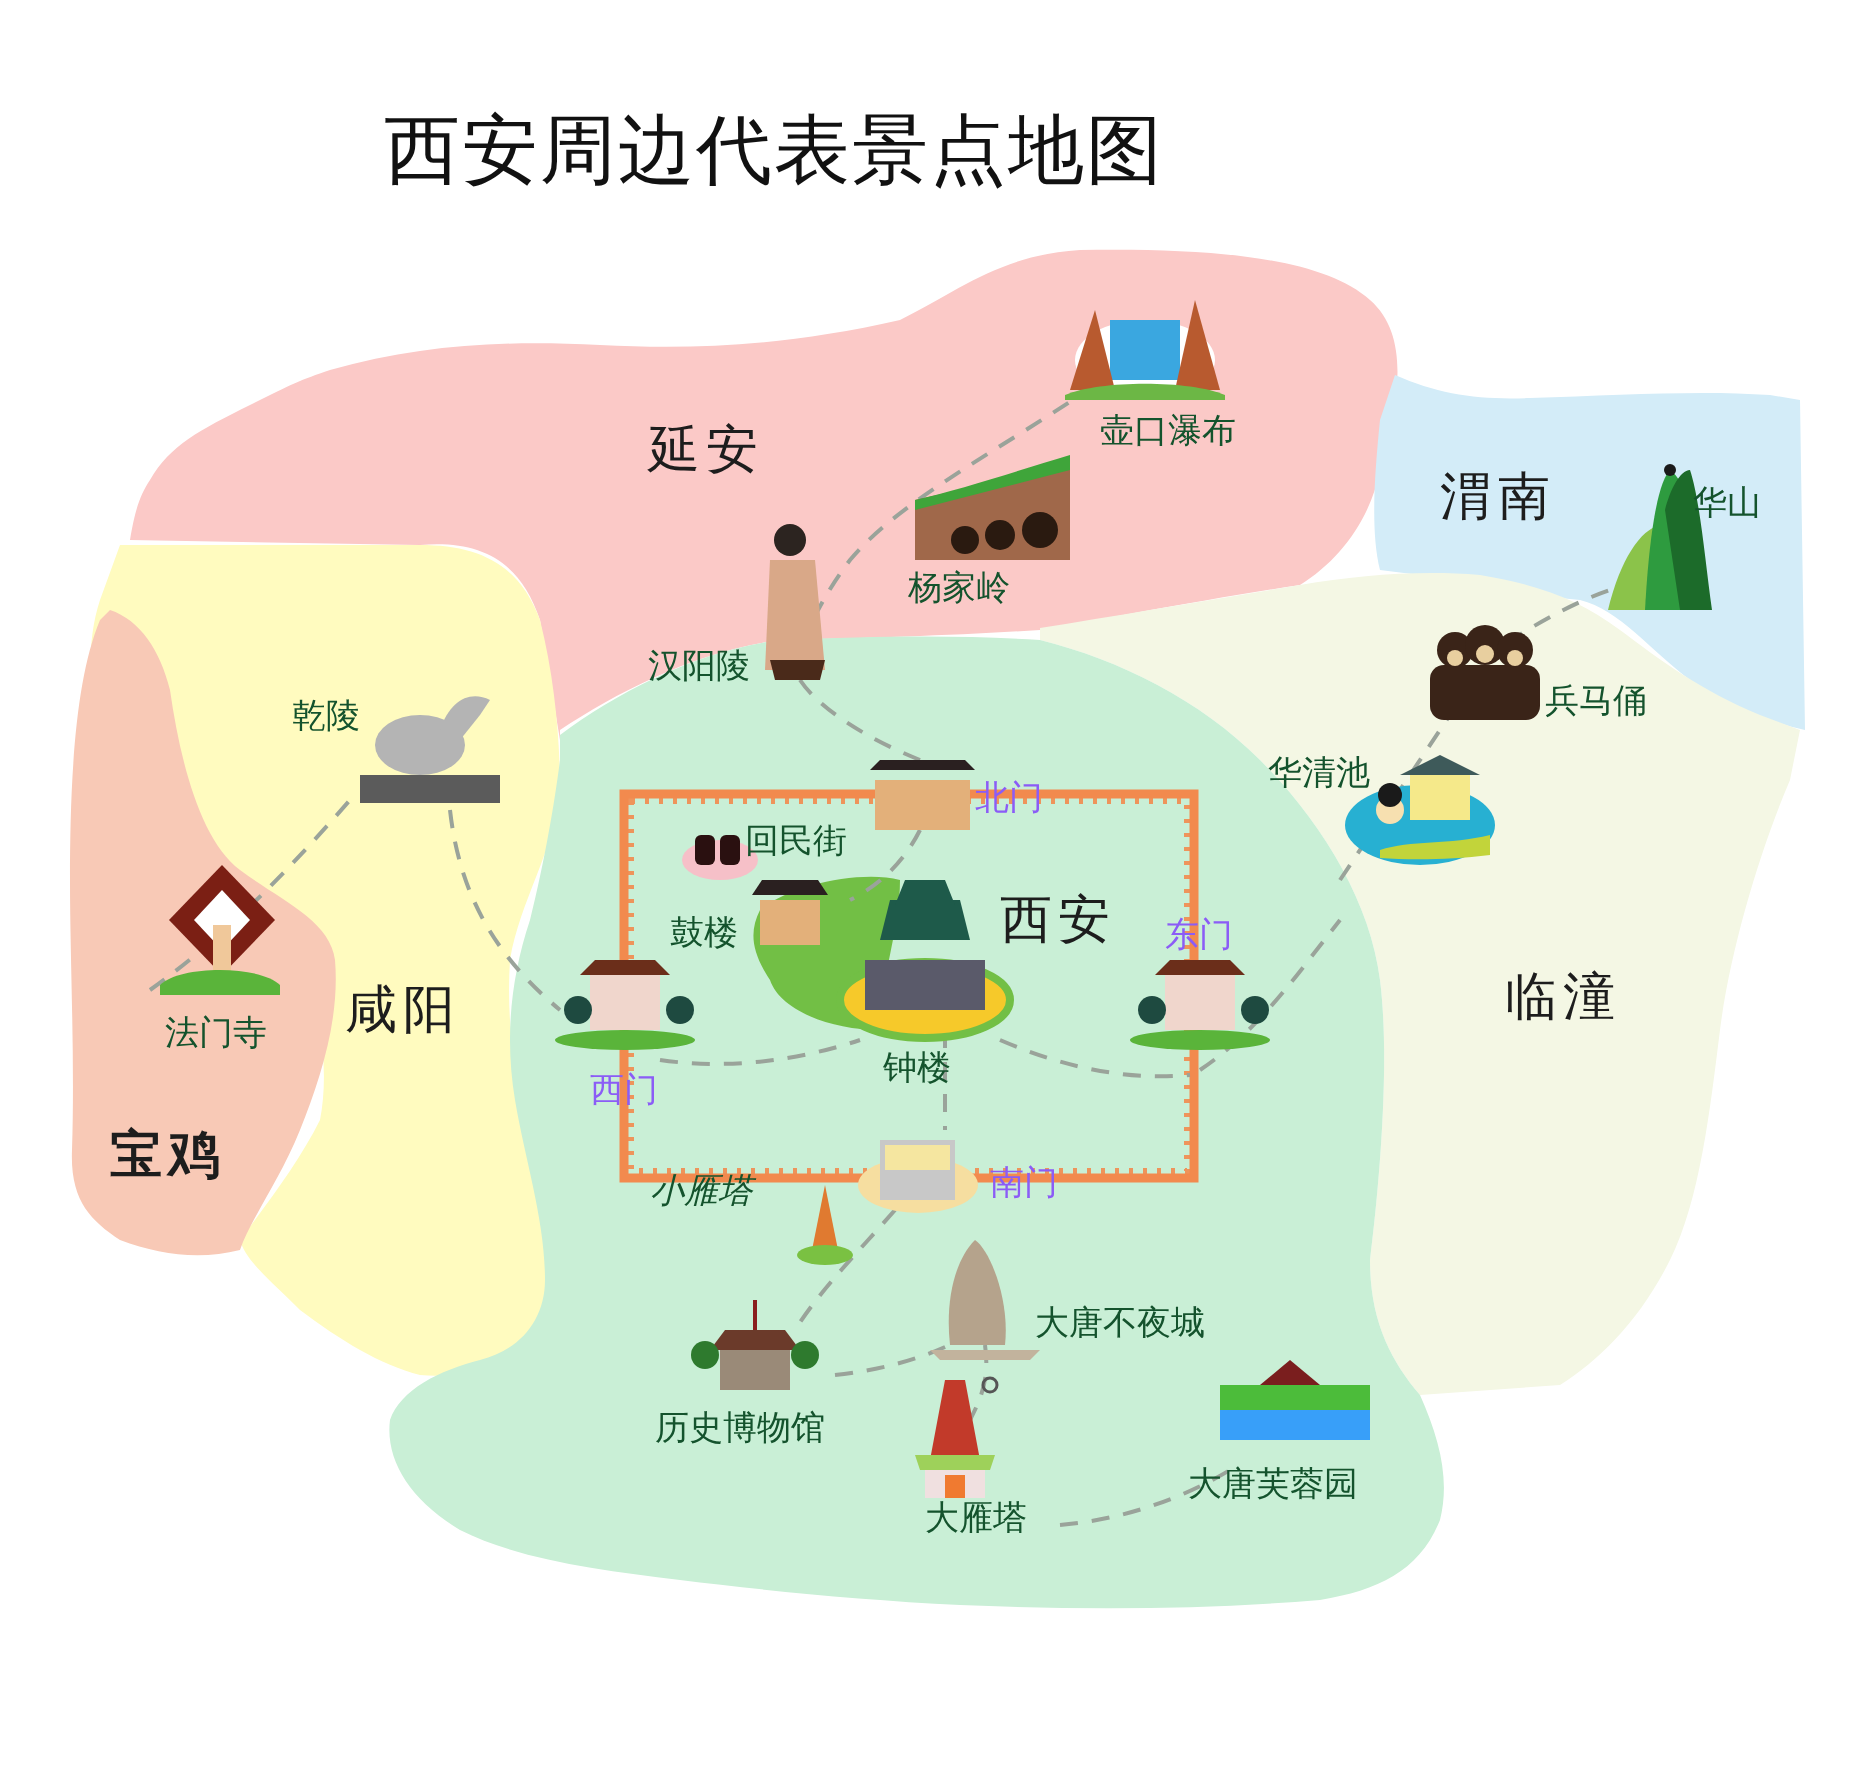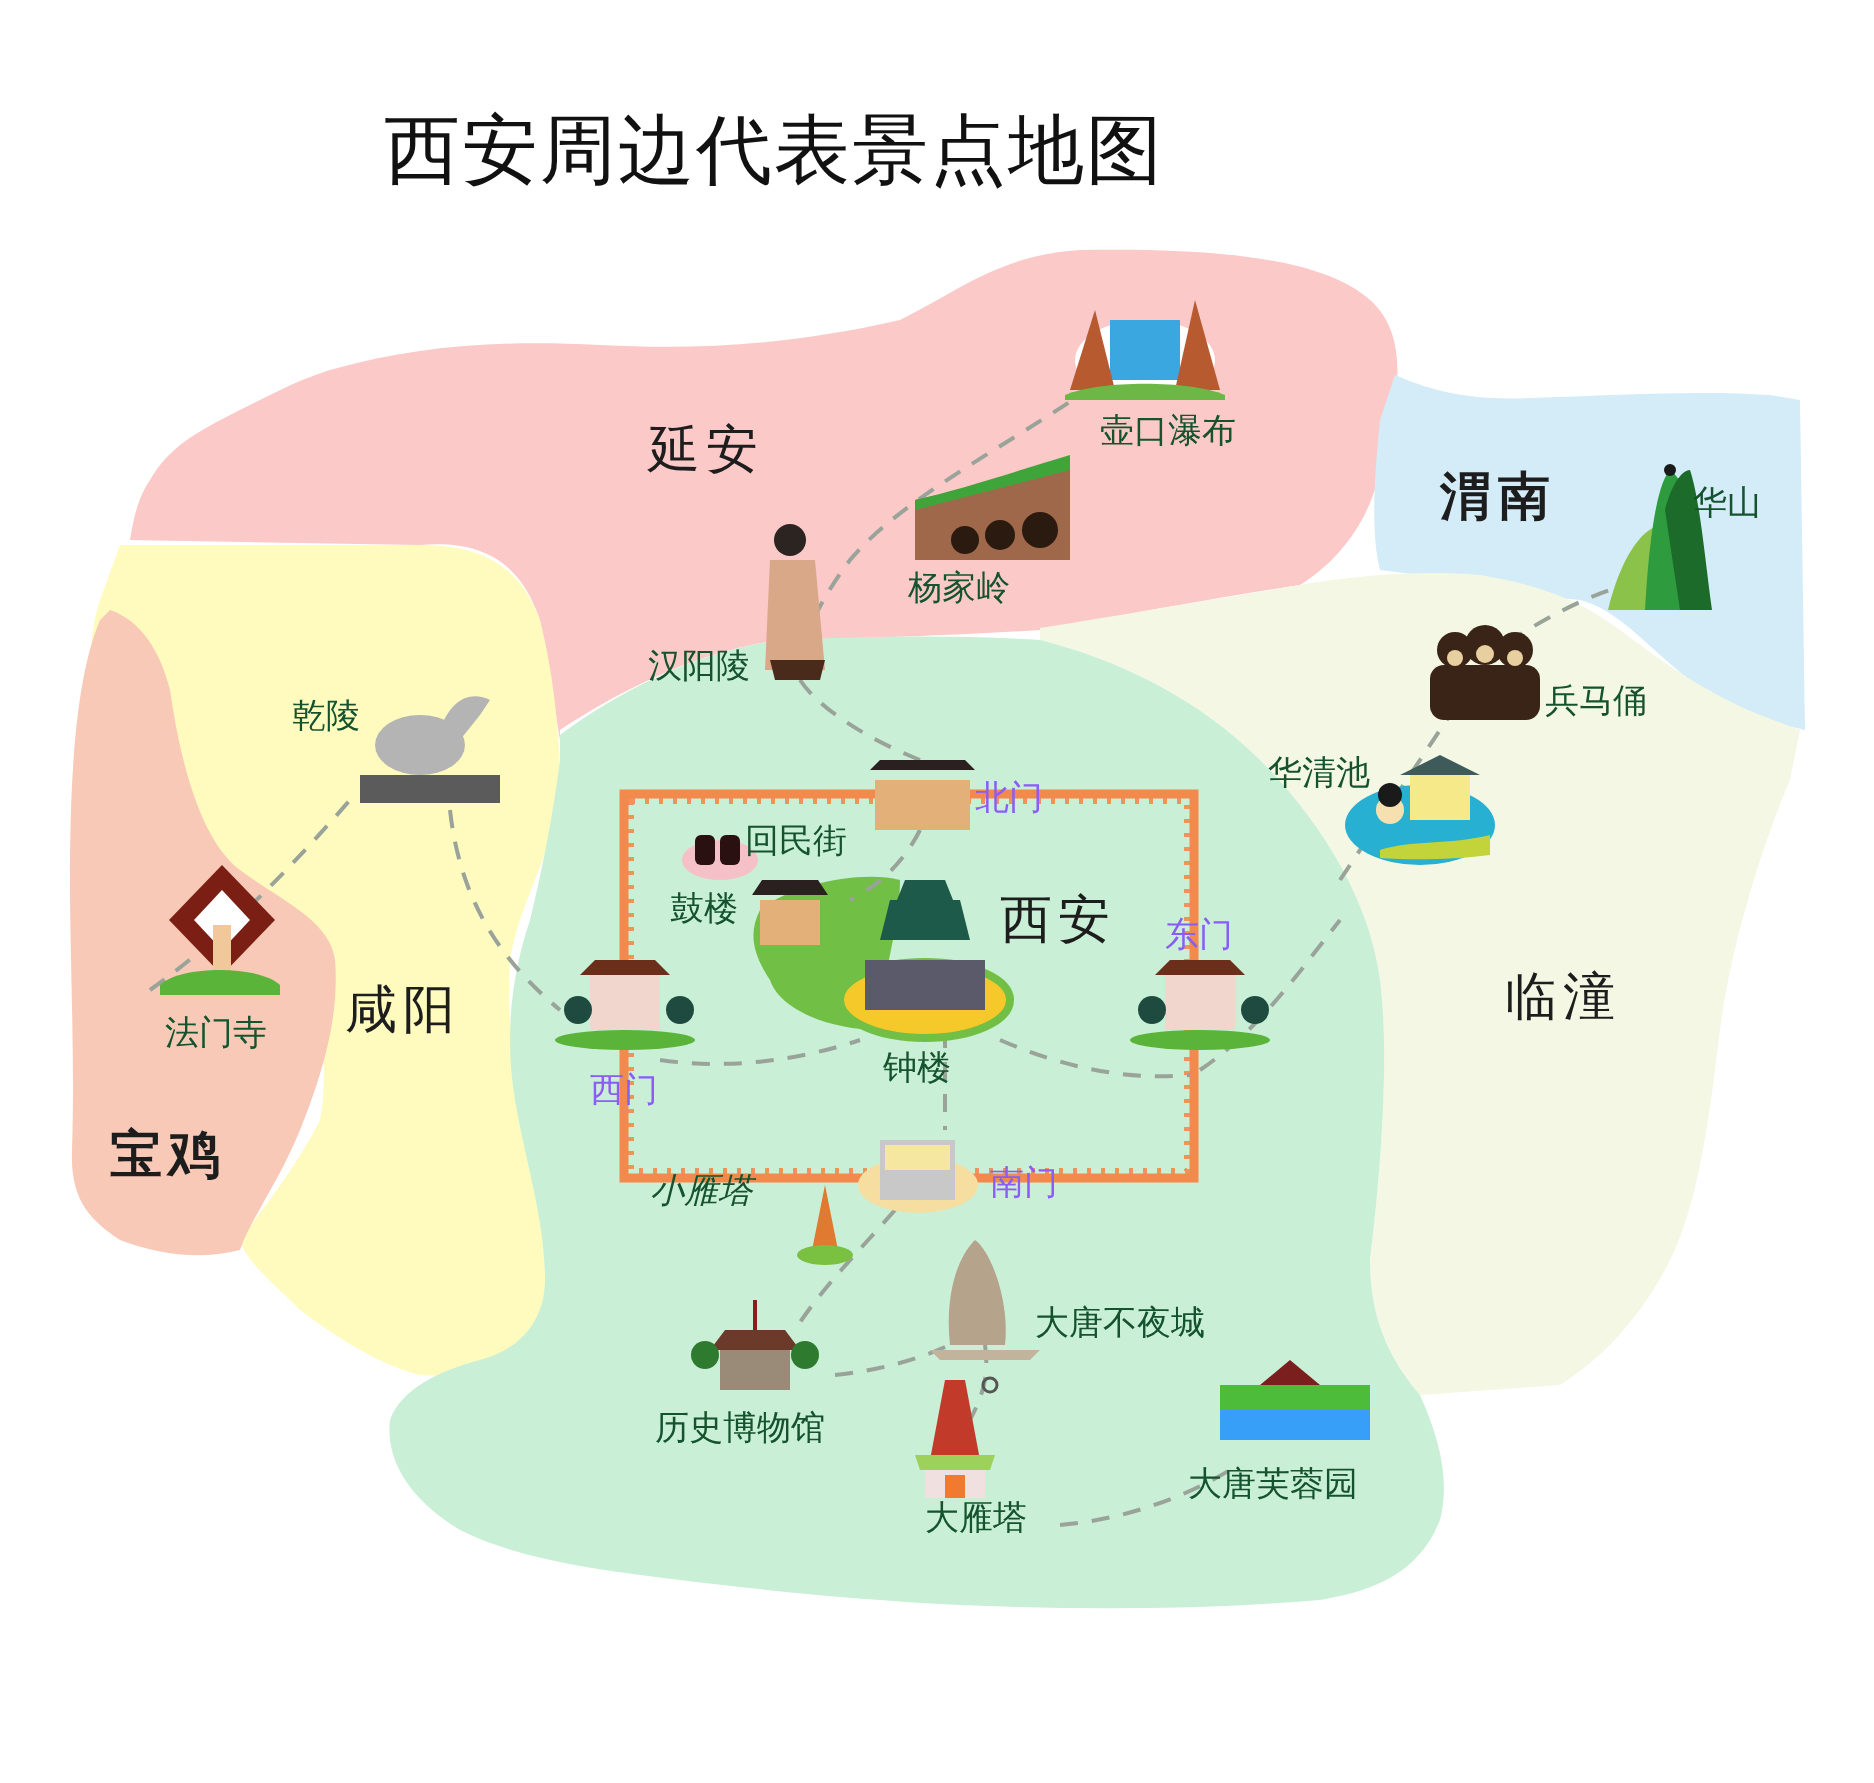--- a/index.html
+++ b/index.html
@@ -186,36 +186,36 @@
   </g>
 
   <g>
     <path d="M1220,1410 L1370,1405 L1370,1440 L1220,1440 Z" fill="#1e90ff" opacity="0.85"></path>
     <path d="M1220,1385 L1370,1385 L1370,1410 L1220,1410 Z" fill="#4cbc3a"></path>
     <path d="M1260,1385 L1290,1360 L1320,1385 Z" fill="#7a1e1e"></path>
   </g>
 </svg>
 
 <div class="region-label" style="left:648px;top:415px;">延安</div>
-<div class="region-label" style="left:1440px;top:462px;font-weight:bold;">渭南</div>
+<div class="region-label" style="left:1440px;top:462px;">渭南</div>
 <div class="region-label" style="left:1505px;top:962px;">临潼</div>
 <div class="region-label" style="left:345px;top:975px;">咸阳</div>
 <div class="region-label" style="left:110px;top:1120px;font-weight:bold;">宝鸡</div>
 <div class="region-label" style="left:1000px;top:885px;">西安</div>
 
 <div class="spot-label" style="left:1100px;top:408px;">壶口瀑布</div>
 <div class="spot-label" style="left:908px;top:565px;">杨家岭</div>
 <div class="spot-label" style="left:635px;top:643px;margin-left:13px;">汉阳陵</div>
 <div class="spot-label" style="left:1693px;top:480px;">华山</div>
 <div class="spot-label" style="left:1545px;top:678px;">兵马俑</div>
 <div class="spot-label" style="left:1268px;top:750px;">华清池</div>
 <div class="spot-label" style="left:292px;top:693px;">乾陵</div>
 <div class="spot-label" style="left:165px;top:1010px;">法门寺</div>
 <div class="spot-label" style="left:745px;top:818px;">回民街</div>
-<div class="spot-label" style="left:670px;top:886px;">鼓楼</div>
+<div class="spot-label" style="left:670px;top:910px;">鼓楼</div>
 <div class="spot-label" style="left:883px;top:1045px;font-family:Liberation Serif, serif;">钟楼</div>
 <div class="spot-label gate" style="left:975px;top:775px;">北门</div>
 <div class="spot-label gate" style="left:1165px;top:912px;">东门</div>
 <div class="spot-label gate" style="left:590px;top:1067px;">西门</div>
 <div class="spot-label gate" style="left:990px;top:1160px;">南门</div>
 <div class="spot-label" style="left:650px;top:1168px;font-style:italic;">小雁塔</div>
 <div class="spot-label" style="left:655px;top:1405px;">历史博物馆</div>
 <div class="spot-label" style="left:1035px;top:1300px;">大唐不夜城</div>
 <div class="spot-label" style="left:925px;top:1495px;">大雁塔</div>
 <div class="spot-label" style="left:1188px;top:1445px;margin-top:16px;">大唐芙蓉园</div>

